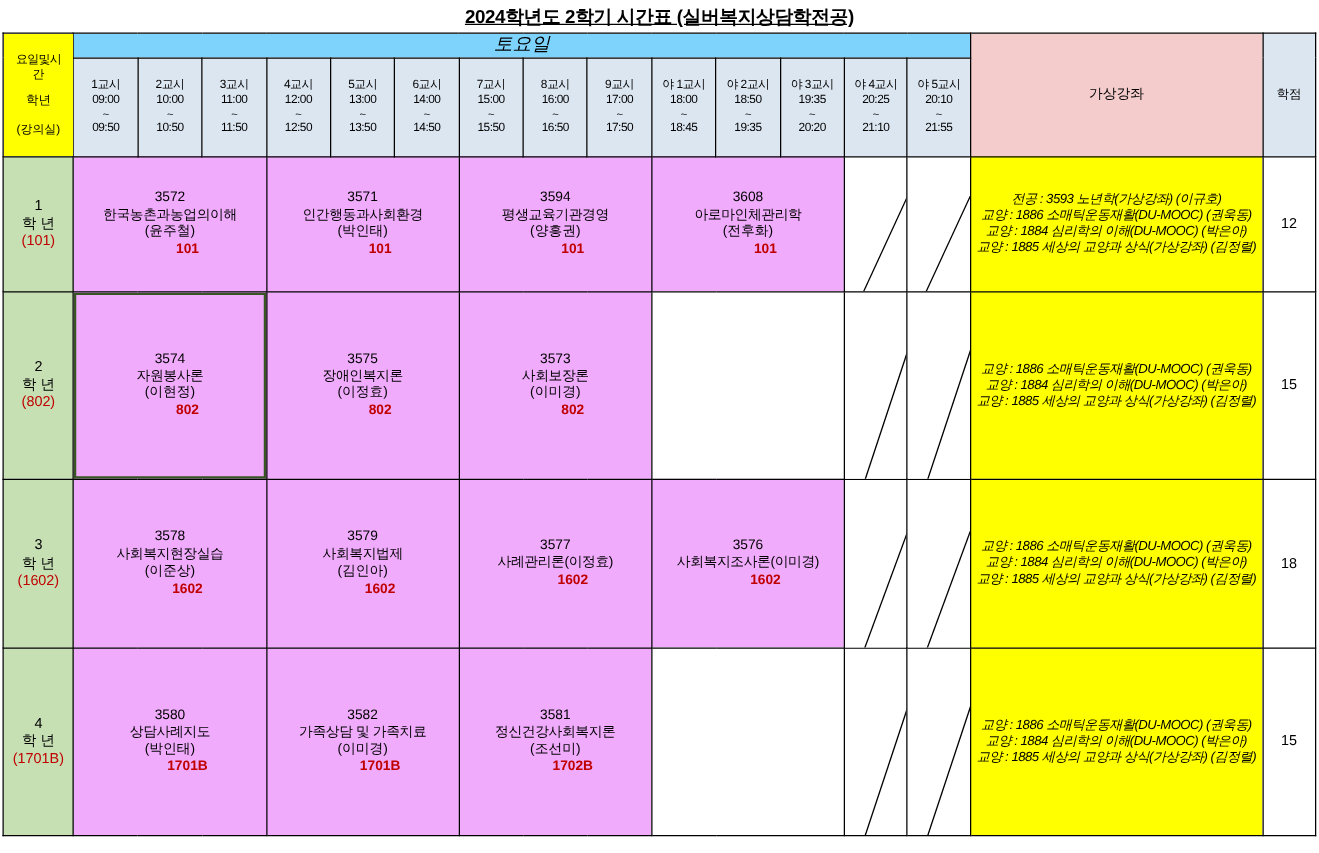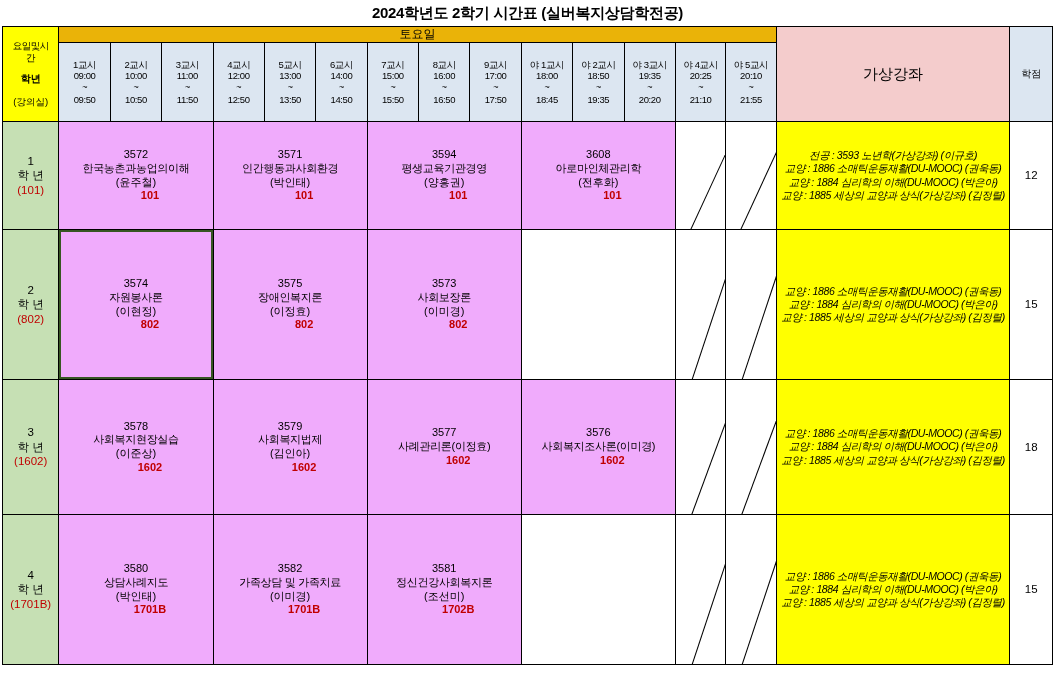--- a/index.html
+++ b/index.html
@@ -16,20 +16,21 @@
     background: #ffffff;
   }
   #title {
     text-align: center;
     font-size: 15px;
     font-weight: bold;
     color: #000000;
     padding-top: 4px;
     padding-bottom: 3px;
     letter-spacing: -0.3px;
+    text-decoration: underline;
   }
   table.tt {
     border-collapse: collapse;
     table-layout: fixed;
     width: 1051px;
     margin-left: 2px;
     font-size: 11px;
     color: #000;
   }
   table.tt td, table.tt th {
@@ -44,40 +45,41 @@
   .corner {
     background: #ffff00;
     width: 56px;
     position: relative;
     font-size: 10px;
     padding: 1px 2px;
     text-align: left;
   }
   .corner .l1 { font-size: 9.5px; letter-spacing: -0.5px; }
   .corner .l2 { font-size: 9.5px; }
-  .corner .l3 { font-size: 10px; font-weight: bold; margin-top: 9px; text-align: center; }
+  .corner .l3 { font-size: 10px; font-weight: normal; margin-top: 9px; text-align: center; }
   .corner .l4 { font-size: 9.5px; margin-top: 10px; }
   .satrow {
-    background: #eab308;
-    font-size: 12px;
+    background: #7dd3fc;
+    font-size: 15px;
     height: 13px;
+    font-style: italic;
   }
   .period {
     background: #dce6f1;
     font-size: 9.5px;
     height: 78px;
     letter-spacing: -0.4px;
   }
   .period .pn { display:block; }
   .period .tl { display:block; }
   .period .dash { display:block; font-size: 9px; }
   .period .tr { display:block; }
   .virtual {
     background: #f4cccc;
-    font-size: 15px;
+    font-size: 11px;
     width: 230px;
   }
   .credit-head {
     background: #dce6f1;
     width: 42px;
     font-size: 10px;
   }
   
   td.year {
     background: #c6e0b4;

